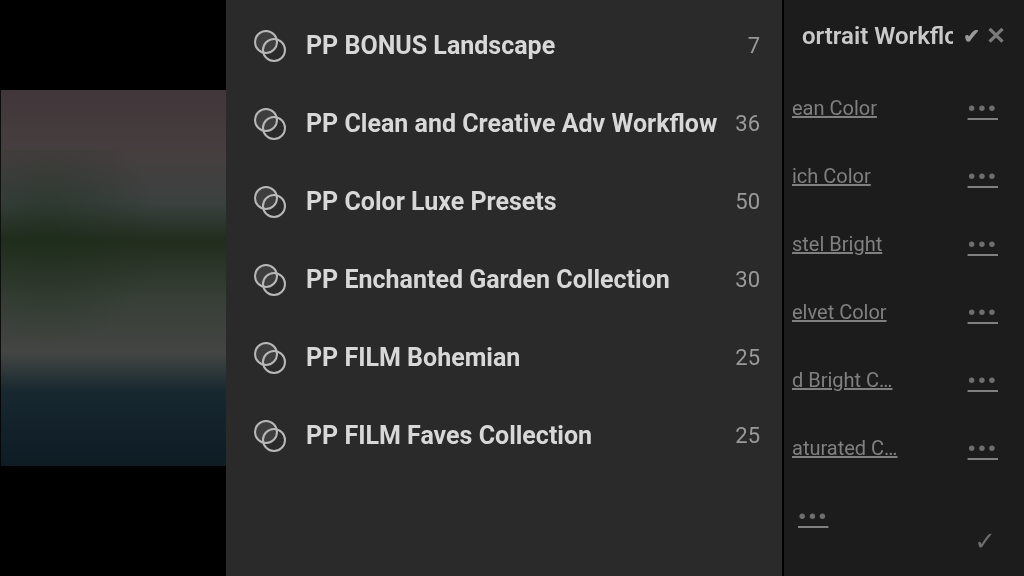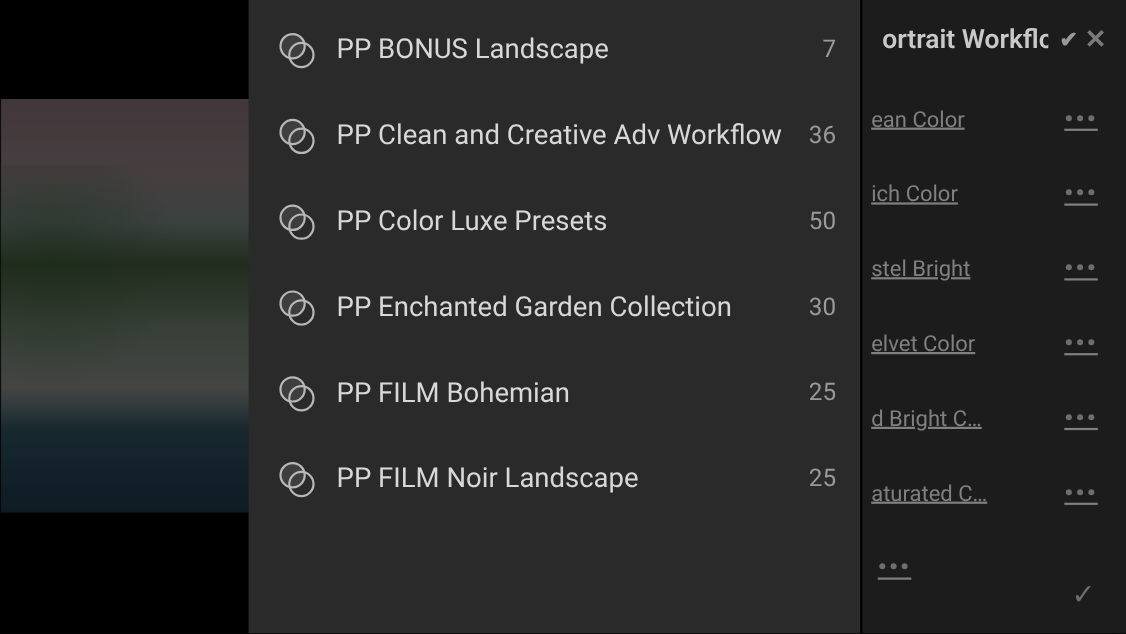--- a/index.html
+++ b/index.html
@@ -77,21 +77,21 @@
   }
   .group-icon::before, .group-icon::after {
     content: ""; position: absolute; width: 20px; height: 20px;
     border: 2px solid #b8b8b8; border-radius: 50%;
     background: transparent;
   }
   .group-icon::before { left: 0; top: 0; background: rgba(184,184,184,0.15); }
   .group-icon::after  { left: 8px; top: 8px; }
   .group-label {
     flex: 1; margin-left: 22px; font-size: 25px; color: #d8d8d8;
-    overflow: hidden; white-space: nowrap; text-overflow: ellipsis;
+    overflow: hidden; white-space: nowrap; text-overflow: ellipsis; font-weight: bold;
   }
   .group-count {
     font-size: 22px; color: #9a9a9a; min-width: 40px; text-align: right;
   }
 
   
   .scrim {
     position:absolute; left:0; top:0; width:1024px; height:576px;
     background: rgba(0,0,0,0.35);
     z-index: 1;
@@ -173,21 +173,21 @@
     <span class="group-label">PP Enchanted Garden Collection</span>
     <span class="group-count">30</span>
   </div>
   <div class="group-row">
     <span class="group-icon"></span>
     <span class="group-label">PP FILM Bohemian</span>
     <span class="group-count">25</span>
   </div>
   <div class="group-row">
     <span class="group-icon"></span>
-    <span class="group-label">PP FILM Noir Landscape</span>
+    <span class="group-label">PP FILM Faves Collection</span>
     <span class="group-count">25</span>
   </div>
   <div class="group-row" style="opacity:.35">
     
     
     
   </div>
 </div>
 
 <div class="frame-round"></div>

